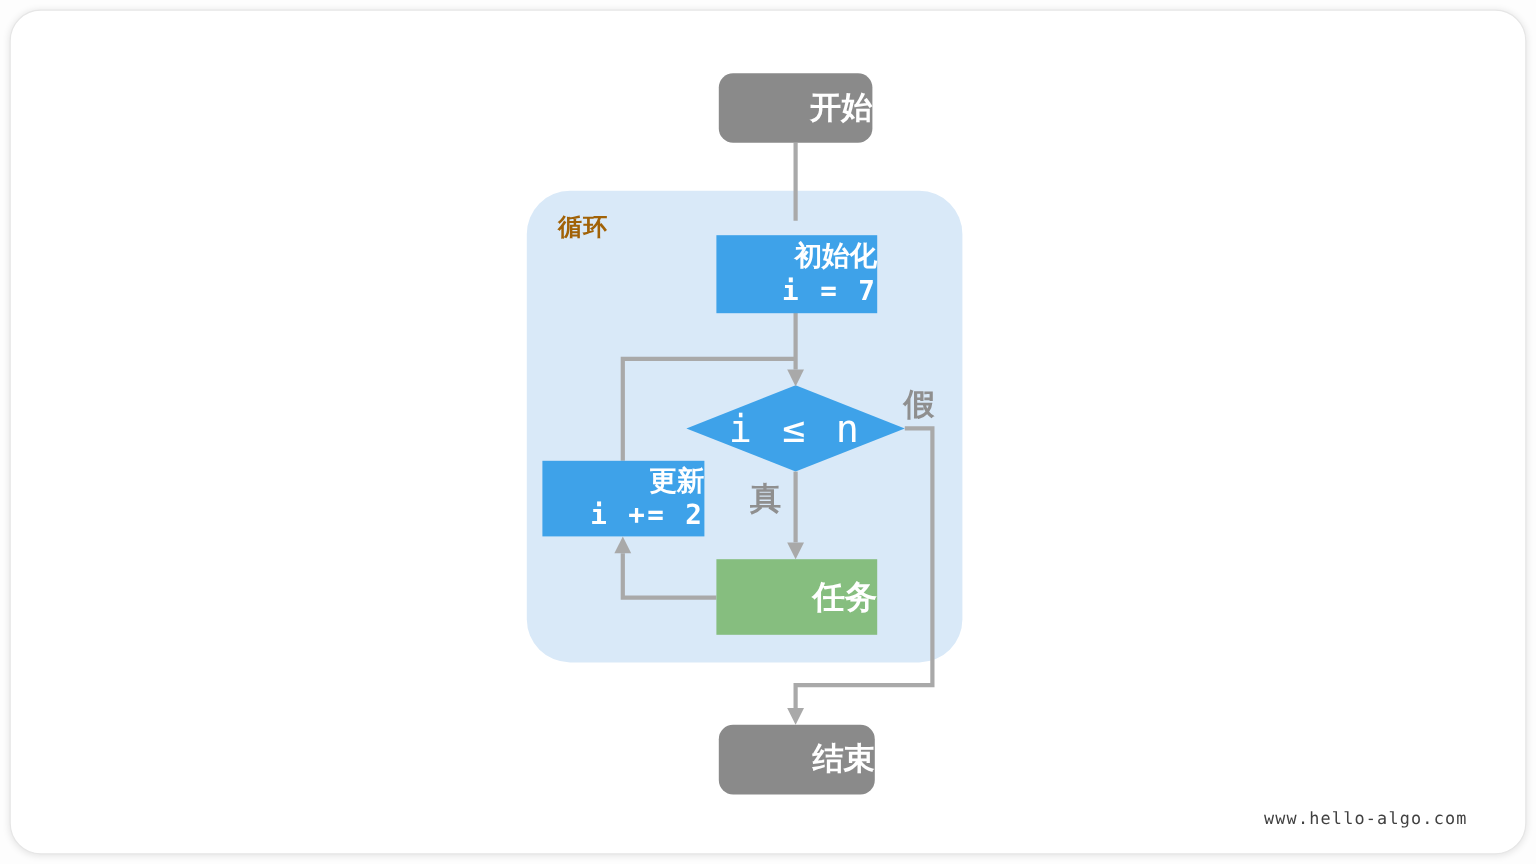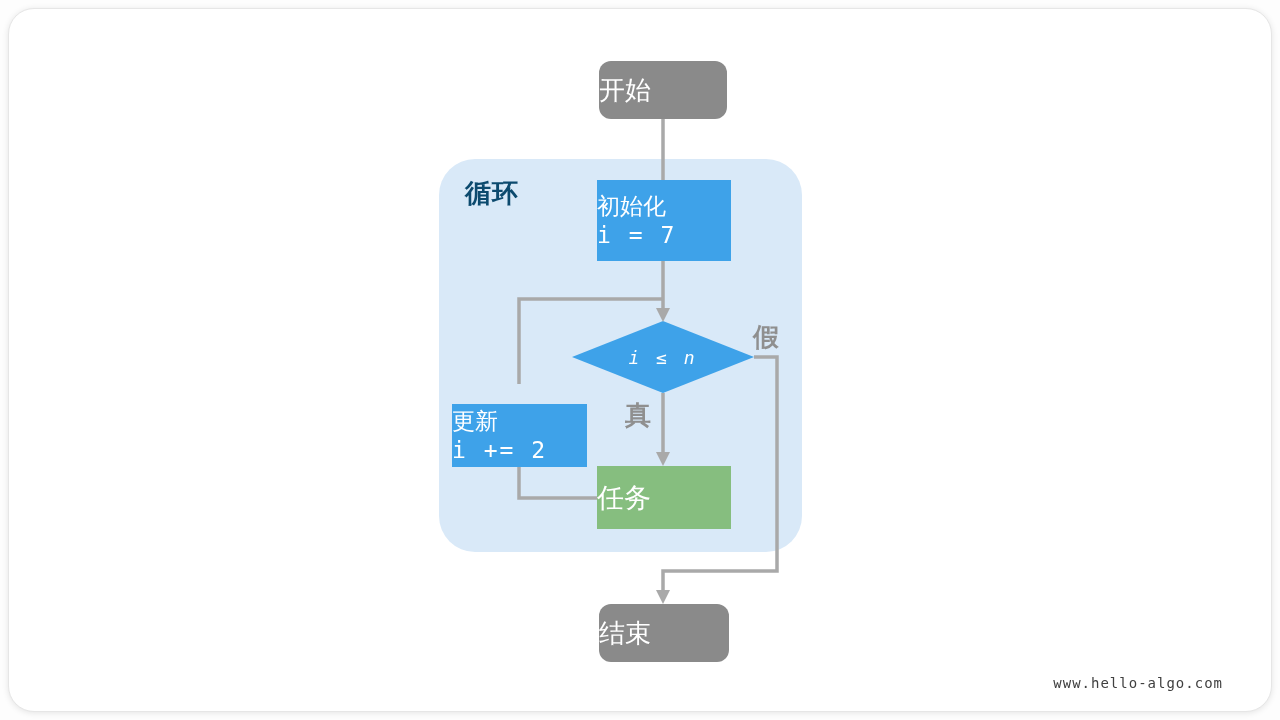--- a/index.html
+++ b/index.html
@@ -22,75 +22,75 @@
   .loop-container {
     position: absolute;
     left: 430px; top: 150px;
     width: 363px; height: 393px;
     background: #d9e9f8;
     border-radius: 36px;
   }
   .loop-label {
     position: absolute;
     left: 456px; top: 167px;
-    color: #0c4a6e;
-    font-size: 26px;
+    color: #a16207;
+    font-size: 20px;
     font-weight: bold;
     letter-spacing: 1px;
   }
 
   svg.connectors {
     position: absolute; inset: 0;
     width: 1280px; height: 720px;
     pointer-events: none;
   }
   .flow-line { fill: none; stroke: #a9a9a9; stroke-width: 3.5; }
   .arrow-head { fill: #a9a9a9; stroke: none; }
   .diamond-shape { fill: #3ea2e9; stroke: none; }
 
   .node {
     position: absolute;
     display: flex;
     flex-direction: column;
-    align-items: flex-start;
+    align-items: flex-end;
     justify-content: center;
     color: #ffffff;
     text-align: center;
+    font-weight: bold;
   }
   .terminal {
     background: #8a8a8a;
     border-radius: 12px;
     font-size: 26px;
   }
   .process-blue { background: #3ea2e9; }
   .process-green { background: #86be7f; font-size: 27px; }
 
   .node-start { left: 590px; top: 52px;  width: 128px; height: 58px; }
   .node-end   { left: 590px; top: 595px; width: 130px; height: 58px; }
-  .node-init  { left: 588px; top: 171px; width: 134px; height: 81px; }
-  .node-update{ left: 443px; top: 375px; width: 135px; height: 63px; margin-top: 20px; }
+  .node-init  { left: 588px; top: 187px; width: 134px; height: 65px; }
+  .node-update{ left: 443px; top: 375px; width: 135px; height: 63px; }
   .node-task  { left: 588px; top: 457px; width: 134px; height: 63px; }
 
   .node-title { font-size: 23px; line-height: 30px; }
   .node-code {
     font-family: "DejaVu Sans Mono", "Liberation Mono", monospace;
     font-size: 23px; line-height: 29px;
     letter-spacing: 2px;
   }
 
   .diamond-text {
     position: absolute;
     left: 563px; top: 312px;
     width: 182px; height: 72px;
     display: flex; align-items: center; justify-content: center;
     color: #ffffff;
     font-family: "DejaVu Sans Mono", "Liberation Mono", monospace;
-    font-size: 18px;
+    font-size: 32px;
     letter-spacing: 3px;
-    font-style: italic;
   }
 
   .branch-label {
     position: absolute;
     color: #8f8f8f;
     font-size: 26px;
     font-weight: bold;
   }
   .branch-true  { left: 616px; top: 389px; }
   .branch-false { left: 744px; top: 311px; }

